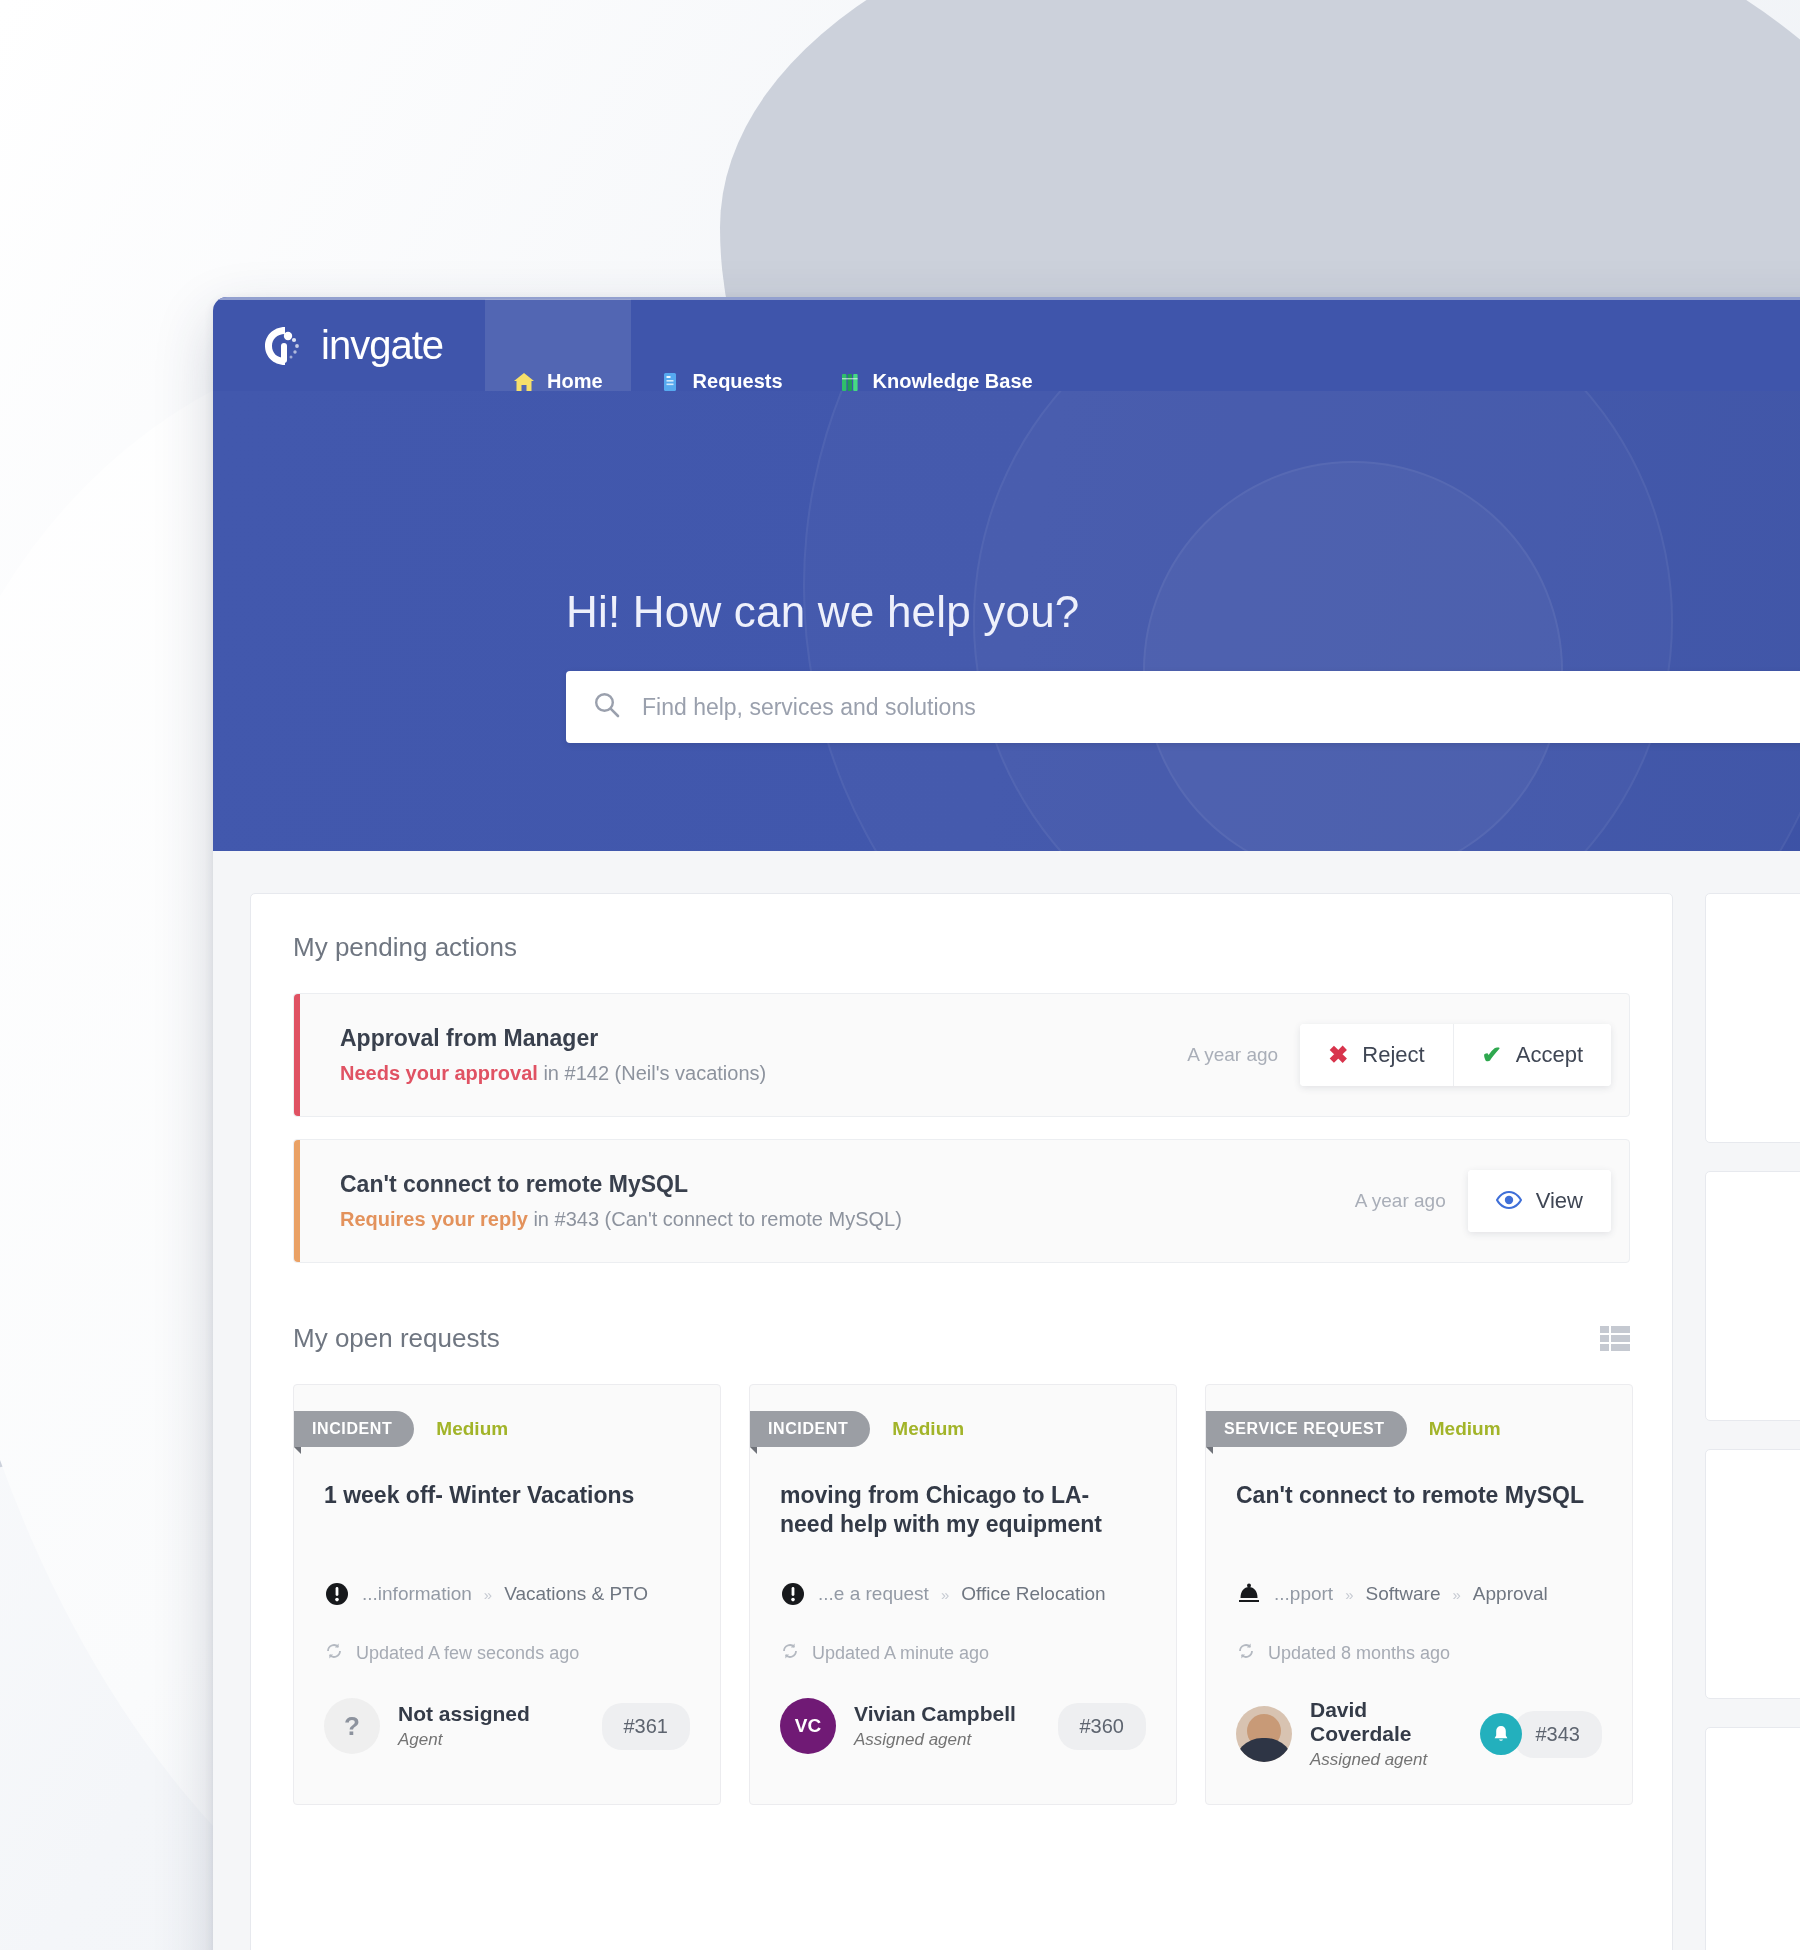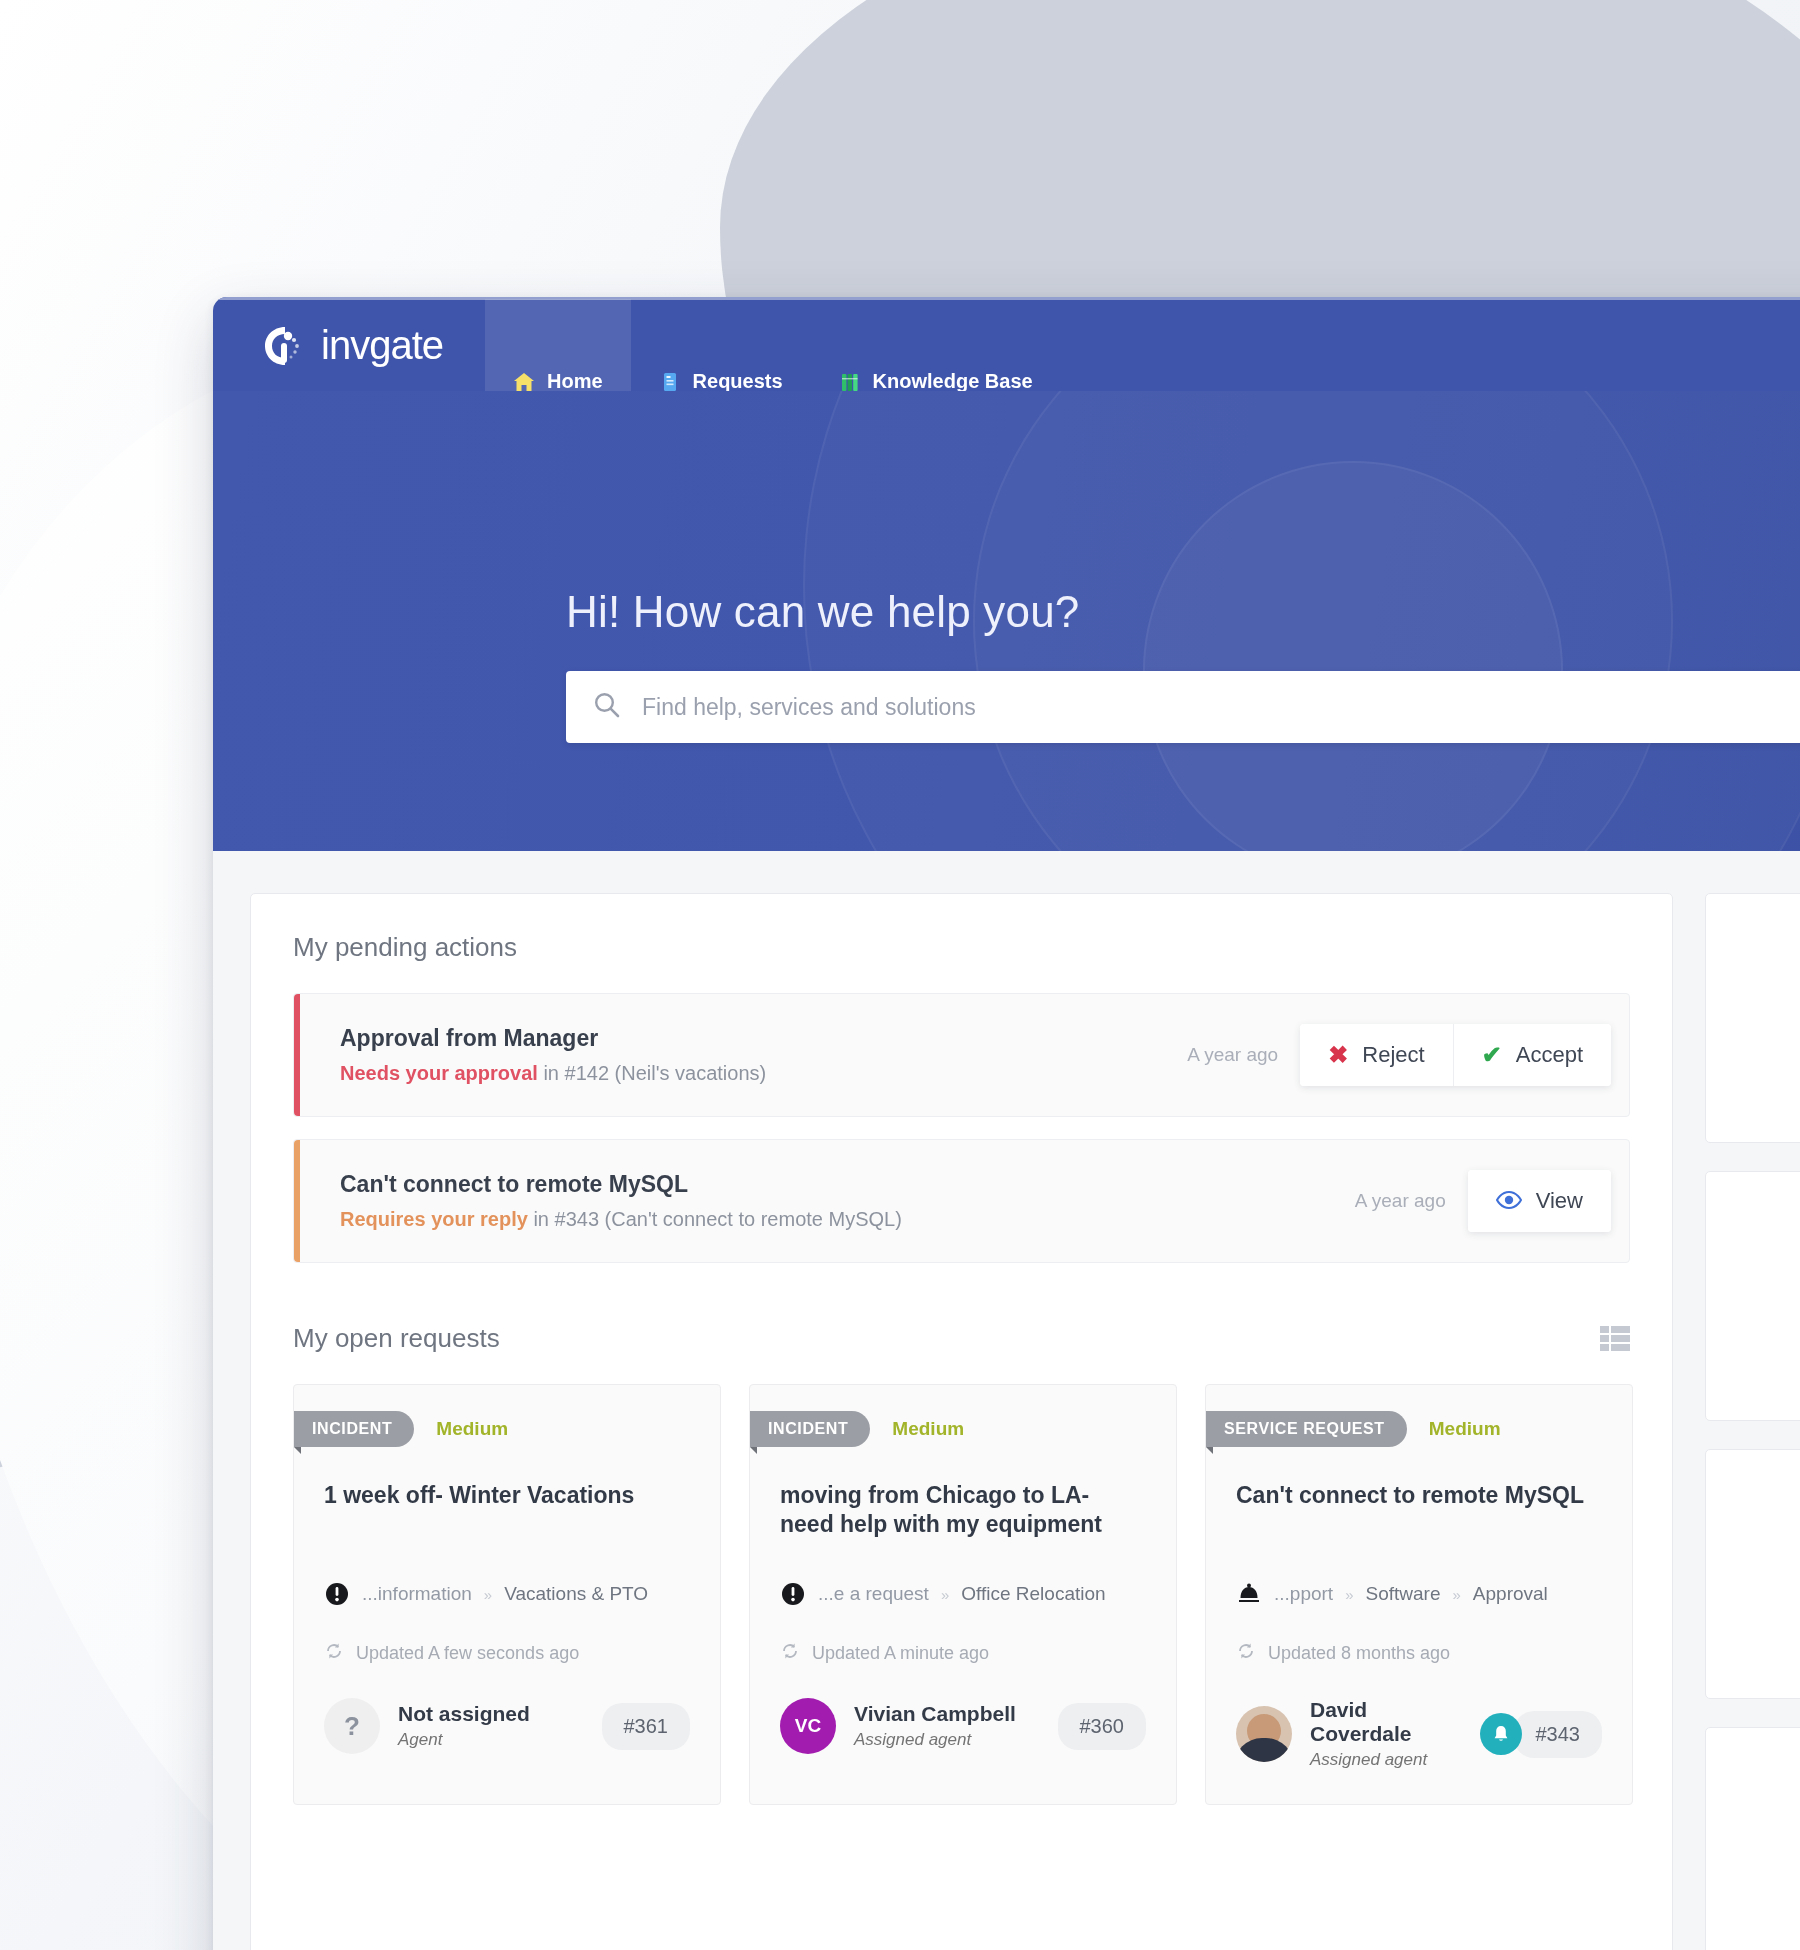--- a/index.html
+++ b/index.html
@@ -326,21 +326,21 @@
     display: flex;
     align-items: center;
     justify-content: center;
     font-size: 19px;
     font-weight: 700;
     color: #ffffff;
     overflow: hidden;
     position: relative;
   }
   .avatar.none { background: #efefef; color: #8d939e; font-size: 26px; }
-  .avatar.initials { background: #a21caf; }
+  .avatar.initials { background: #701a75; }
   .avatar.photo { background: #d8c3b1; }
   .avatar.photo .face {
     position: absolute;
     width: 34px; height: 34px;
     border-radius: 50%;
     background: #c89a77;
     top: 8px; left: 11px;
   }
   .avatar.photo .body {
     position: absolute;

